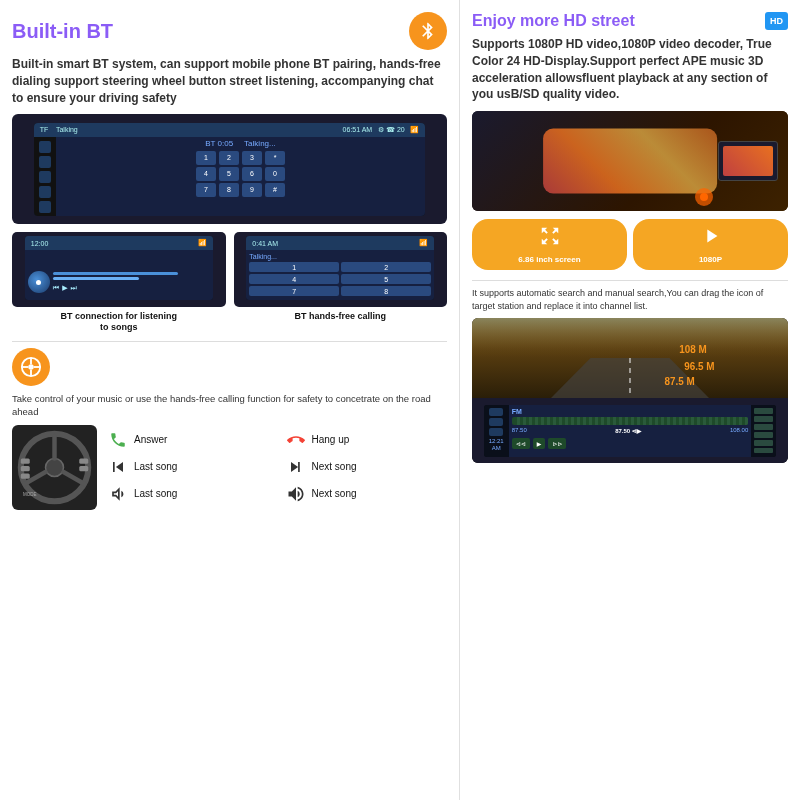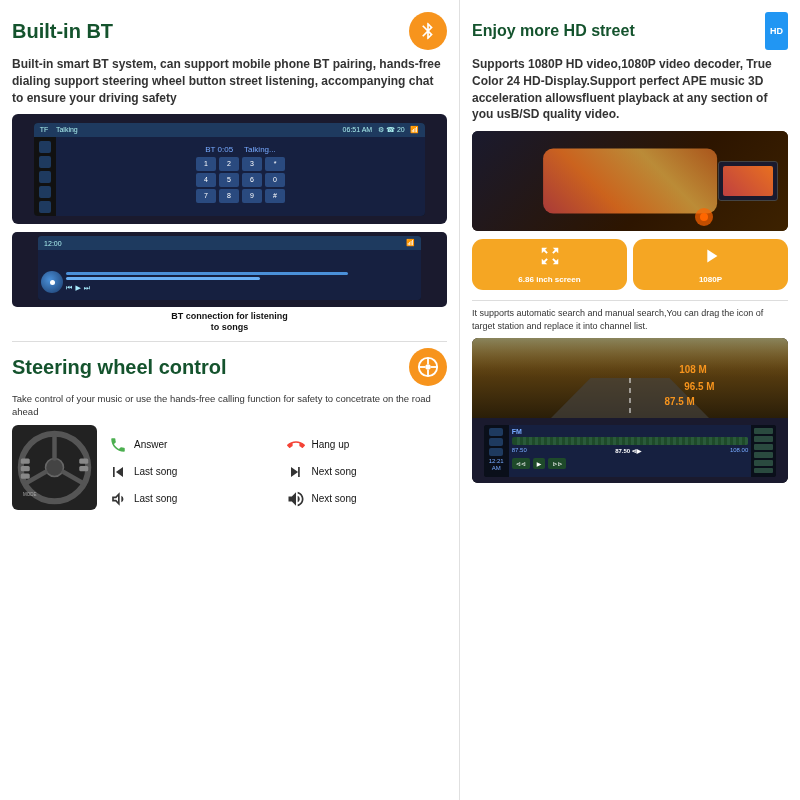--- a/index.html
+++ b/index.html
@@ -33,21 +33,21 @@
     .section-header {
       display: flex;
       align-items: center;
       justify-content: space-between;
       margin-bottom: 6px;
     }
 
     .section-title {
       font-size: 20px;
       font-weight: 900;
-      color: #14532d;
+      color: #8b5cf6;
       line-height: 1.1;
     }
 
     .icon-circle {
       width: 38px;
       height: 38px;
       border-radius: 50%;
       display: flex;
       align-items: center;
       justify-content: center;
@@ -123,21 +123,21 @@
       width: 12px;
       height: 12px;
       border-radius: 2px;
       background: #1e3a5f;
     }
 
     .screen-main-bt {
       flex: 1;
       display: flex;
       flex-direction: column;
-      padding: 8px;
+      padding: 2px;
     }
 
     .dialpad-row {
       display: flex;
       gap: 3px;
       margin-bottom: 2px;
       justify-content: center;
     }
 
     .dial-key {
@@ -287,21 +287,21 @@
     .ctrl-icon.phone-red { color: #f44336; }
     .ctrl-icon.music { color: #333; }
     .ctrl-icon.vol { color: #333; }
 
     
     .hd-badge {
       background: #2196f3;
       color: #fff;
       font-size: 9px;
       font-weight: 900;
-      padding: 14px 5px;
+      padding: 4px 5px;
       border-radius: 3px;
     }
 
     .video-screen-mock {
       width: 100%;
       height: 100px;
       background: linear-gradient(135deg, #1a1a2e 0%, #2d1b00 50%, #3d2200 100%);
       border-radius: 6px;
       margin-bottom: 8px;
       overflow: hidden;
@@ -313,21 +313,21 @@
 
     .feature-icons-row {
       display: flex;
       gap: 6px;
       margin-bottom: 10px;
     }
 
     .feature-icon-box {
       flex: 1;
       background: #f5a623;
-      border-radius: 11px;
+      border-radius: 16px;
       padding: 6px;
       display: flex;
       flex-direction: column;
       align-items: center;
       justify-content: center;
       min-height: 48px;
     }
 
     .feature-icon-symbol {
       font-size: 18px;
@@ -446,21 +446,21 @@
 
     .divider-line {
       width: 100%;
       height: 1px;
       background: #ddd;
       margin: 6px 0;
     }
 
     .steering-controls-area {
       display: flex;
-      align-items: flex-end;
+      align-items: flex-start;
       margin-top: 4px;
     }
 
     .controls-right {
       flex: 1;
     }
 
     .steering-desc {
       font-size: 9.5px;
       color: #333;
@@ -545,28 +545,49 @@
                   <div style="color:#aef;font-size:7px;">⏭</div>
                 </div>
               </div>
             </div>
           </div>
         </div>
         <div class="small-screen-label" style="white-space:pre-line;">BT connection for listening
 to songs</div>
       </div>
 
+      <div class="bt-small-screen-wrap">
+        <div class="bt-small-screen">
+          <div class="small-screen-inner">
+            <div class="screen-statusbar">
+              <span class="screen-statusbar-text">0:41 AM</span>
+              <span class="screen-statusbar-text">📶</span>
+            </div>
+            <div style="background:#162040;height:calc(100% - 14px);display:flex;flex-direction:column;padding:3px;">
+              <div style="color:#7af;font-size:7px;margin-bottom:2px;">Talking...</div>
+              <div style="display:grid;grid-template-columns:1fr 1fr;gap:2px;">
+                <div class="dial-key" style="width:auto;height:10px;">1</div>
+                <div class="dial-key" style="width:auto;height:10px;">2</div>
+                <div class="dial-key" style="width:auto;height:10px;">4</div>
+                <div class="dial-key" style="width:auto;height:10px;">5</div>
+                <div class="dial-key" style="width:auto;height:10px;">7</div>
+                <div class="dial-key" style="width:auto;height:10px;">8</div>
+              </div>
+            </div>
+          </div>
+        </div>
+        <div class="small-screen-label">BT hands-free calling</div>
+      </div>
     </div>
   </div>
 
   <div class="divider-line"></div>
 
   <div class="steering-section">
     <div class="section-header">
-      <span class="section-title">Steering wheel control</span>
       <div class="icon-circle icon-orange">
         <svg width="22" height="22" viewBox="0 0 24 24" fill="white">
           <circle cx="12" cy="12" r="10" fill="none" stroke="white" stroke-width="2"></circle>
           <circle cx="12" cy="12" r="3" fill="white"></circle>
           <line x1="12" y1="2" x2="12" y2="9" stroke="white" stroke-width="2"></line>
           <line x1="12" y1="15" x2="12" y2="22" stroke="white" stroke-width="2"></line>
           <line x1="2" y1="12" x2="9" y2="12" stroke="white" stroke-width="2"></line>
           <line x1="15" y1="12" x2="22" y2="12" stroke="white" stroke-width="2"></line>
         </svg>
       </div>

